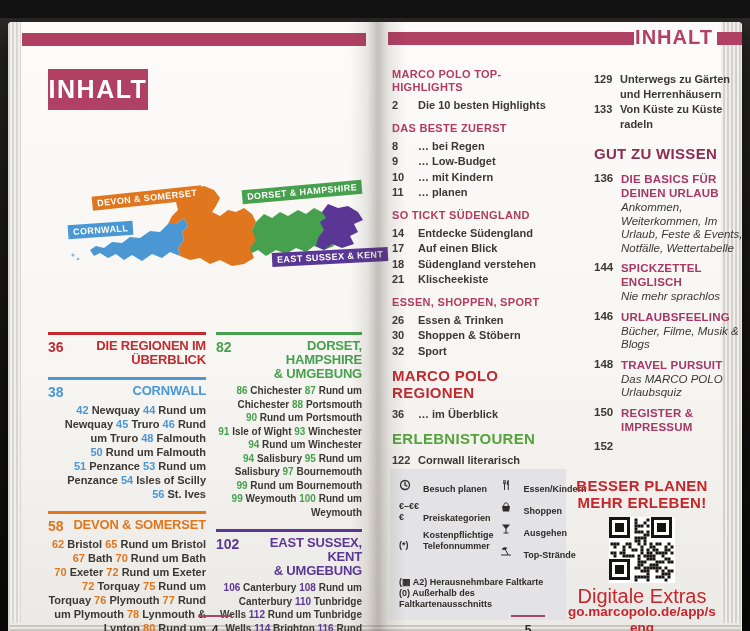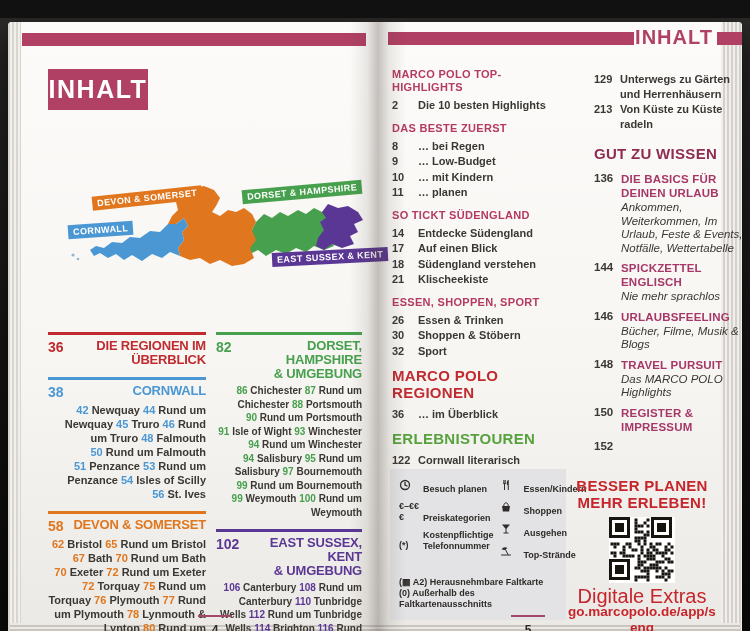--- a/index.html
+++ b/index.html
@@ -244,21 +244,21 @@
         <span class="rp-num">126</span>
         <span class="rp-text">Mit dem Rad von Bristol nach Bath</span>
       </div>
     </div>
   <div id="rp-col2">
       <div class="rp-item">
         <span class="rp-num">129</span>
         <span class="rp-text">Unterwegs zu Gärten und Herrenhäusern</span>
       </div>
       <div class="rp-item">
-        <span class="rp-num">213</span>
+        <span class="rp-num">133</span>
         <span class="rp-text">Von Küste zu Küste radeln</span>
       </div>
       <div class="rp-big-head" style="color: var(--plum); margin: 14px 0px 10px;">GUT ZU WISSEN</div>
       <div class="gz-item">
         <span class="gz-num">136</span>
         <div class="gz-box">
           <div class="gz-title">DIE BASICS FÜR DEINEN URLAUB</div>
           <div class="gz-sub">Ankommen, Weiterkommen, Im Urlaub, Feste &amp; Events, Notfälle, Wettertabelle</div>
         </div>
       </div>
@@ -273,21 +273,21 @@
         <span class="gz-num">146</span>
         <div class="gz-box">
           <div class="gz-title">URLAUBSFEELING</div>
           <div class="gz-sub">Bücher, Filme, Musik &amp; Blogs</div>
         </div>
       </div>
       <div class="gz-item">
         <span class="gz-num">148</span>
         <div class="gz-box">
           <div class="gz-title">TRAVEL PURSUIT</div>
-          <div class="gz-sub">Das MARCO POLO Highlights</div>
+          <div class="gz-sub">Das MARCO POLO Urlaubsquiz</div>
         </div>
       </div>
       <div class="gz-item">
         <span class="gz-num">150</span>
         <div class="gz-box">
           <div class="gz-title">REGISTER &amp; IMPRESSUM</div>
         </div>
       </div>
       <div class="gz-item">
         <span class="gz-num">152</span>

